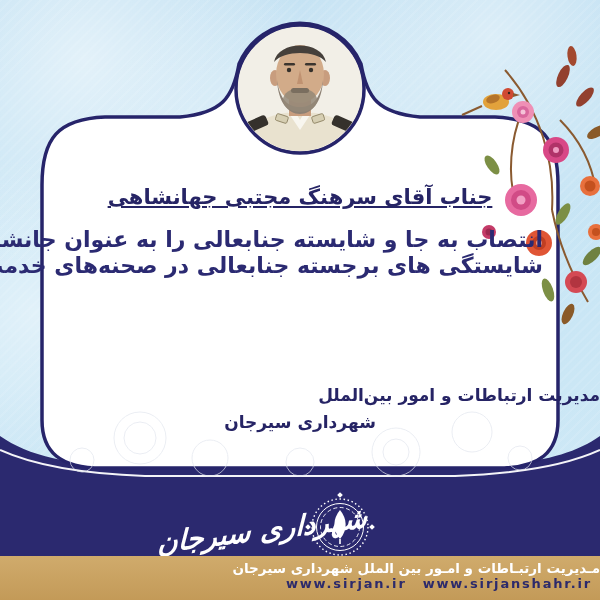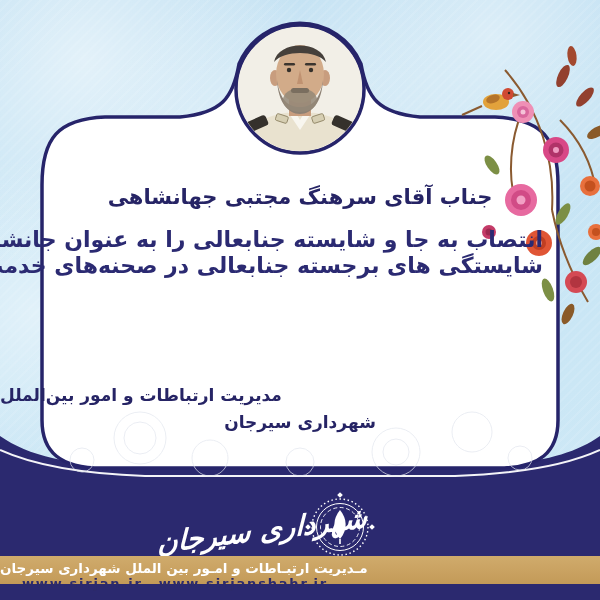--- a/index.html
+++ b/index.html
@@ -9,31 +9,31 @@
     background:
       radial-gradient(circle at 14% 10%, rgba(255,255,255,.55), transparent 30%),
       radial-gradient(circle at 82% 6%, rgba(255,255,255,.45), transparent 26%),
       radial-gradient(circle at 6% 52%, rgba(255,255,255,.45), transparent 24%),
       radial-gradient(circle at 50% 22%, rgba(255,255,255,.35), transparent 35%),
       repeating-linear-gradient(135deg, rgba(255,255,255,.10) 0 2px, rgba(255,255,255,0) 2px 7px),
       linear-gradient(180deg,#bedff2 0%,#c9e6f5 45%,#cfe9f6 100%);
   }
   .base{position:absolute;inset:0;}
   .txt{position:absolute;direction:rtl;color:#262465;}
-  .title{top:185px;left:0;right:0;text-align:center;font-size:21px;font-weight:bold;letter-spacing:.2px;}
+  .title{top:185px;left:0;right:0;text-align:center;font-size:21px;font-weight:bold;letter-spacing:.2px;text-decoration:underline;}
   .body-wrap{top:227px;left:57px;right:57px;}
   .bline{position:relative;height:26px;line-height:26px;font-size:22px;font-weight:600;
          color:#2b2a72;text-align:justify;text-align-last:justify;white-space:nowrap;}
   .bline.last{text-align-last:right;}
-  .sig1{top:385px;left:0;right:0;text-align:left;font-size:17px;font-weight:bold;}
+  .sig1{top:385px;left:0;right:0;text-align:right;font-size:17px;font-weight:bold;}
   .sig2{top:412px;left:0;right:0;text-align:center;font-size:17px;font-weight:bold;}
   .goldband{
-    position:absolute;left:0;top:556px;width:600px;height:28px;
+    position:absolute;left:0;top:556px;width:600px;height:44px;
     background:linear-gradient(180deg,#d0ab6c,#c39a58);
-    text-align:left;
+    text-align:right;
   }
   .gold-line1{margin-top:4px;direction:rtl;color:#ffffff;font-size:13.5px;font-weight:bold;letter-spacing:.5px;}
   .gold-line2{color:#2c2a6b;font-size:13px;font-weight:bold;letter-spacing:.14em;padding-left:14px;}
   .gold-line2 span{margin:0 8px;}
 </style>
 </head>
 <body>
 
 <div class="poster">
 

